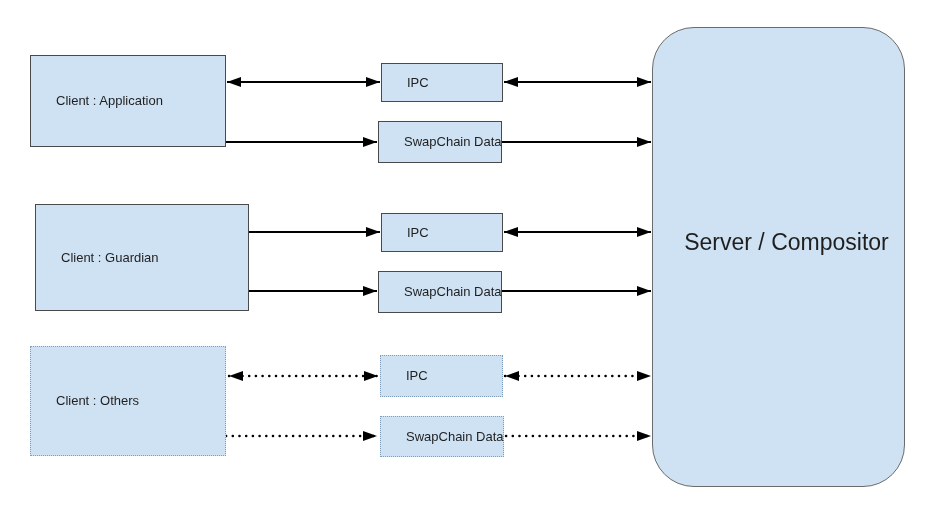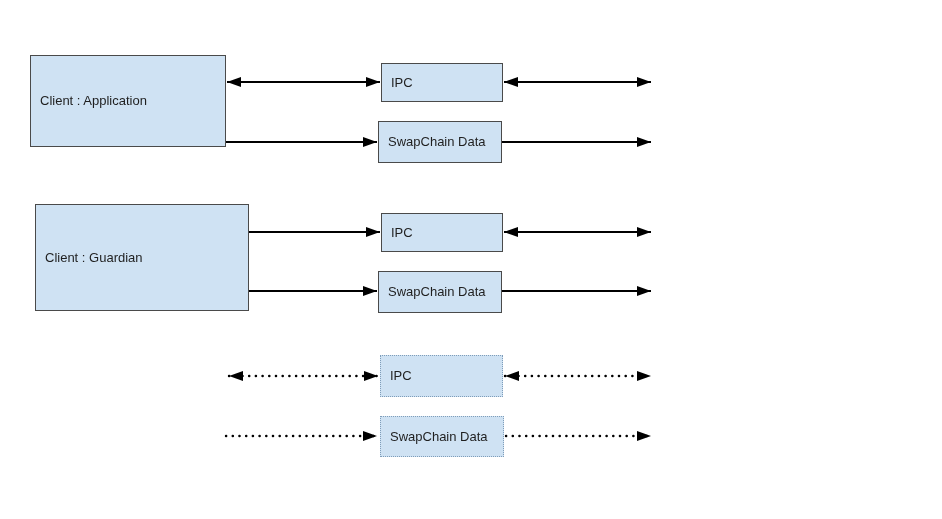--- a/index.html
+++ b/index.html
@@ -25,20 +25,21 @@
   .node {
     position: absolute;
     box-sizing: border-box;
     background: #cfe2f3;
     border: 1px solid #4a4a4a;
     display: flex;
     align-items: center;
     color: #1f1f1f;
     font-size: 13px;
     line-height: 1.2;
+    padding-left: 16px;
   }
   .node .lbl {
     padding-left: 9px;
     white-space: nowrap;
   }
   .node.dotted {
     border: 1px dotted #7f9db9;
   }
   
   .client-1 { left: 30px;  top: 55px;  width: 196px; height: 92px; }
@@ -98,20 +99,23 @@
     <line x1="226" y1="436" x2="377" y2="436" stroke="#000" stroke-width="2.4" stroke-dasharray="0.2 6.5" stroke-linecap="round" marker-end="url(#headR)"></line>
     <line x1="506" y1="436" x2="651" y2="436" stroke="#000" stroke-width="2.4" stroke-dasharray="0.2 6.5" stroke-linecap="round" marker-end="url(#headR)"></line>
   </svg>
 
   <div class="node client-1">
     <span class="lbl">Client : Application</span>
   </div>
   <div class="node client-2">
     <span class="lbl">Client : Guardian</span>
   </div>
+  <div class="node client-3 dotted">
+    <span class="lbl">Client : Others</span>
+  </div>
 
   <div class="node ipc-1">
     <span class="lbl">IPC</span>
   </div>
   <div class="node ipc-2">
     <span class="lbl">IPC</span>
   </div>
   <div class="node ipc-3 dotted">
     <span class="lbl">IPC</span>
   </div>
@@ -119,14 +123,17 @@
   <div class="node swap-1">
     <span class="lbl">SwapChain Data</span>
   </div>
   <div class="node swap-2">
     <span class="lbl">SwapChain Data</span>
   </div>
   <div class="node swap-3 dotted">
     <span class="lbl">SwapChain Data</span>
   </div>
 
+  <div class="node server">
+    <span class="lbl">Server / Compositor</span>
+  </div>
 
 </div>
 
 </body></html>

